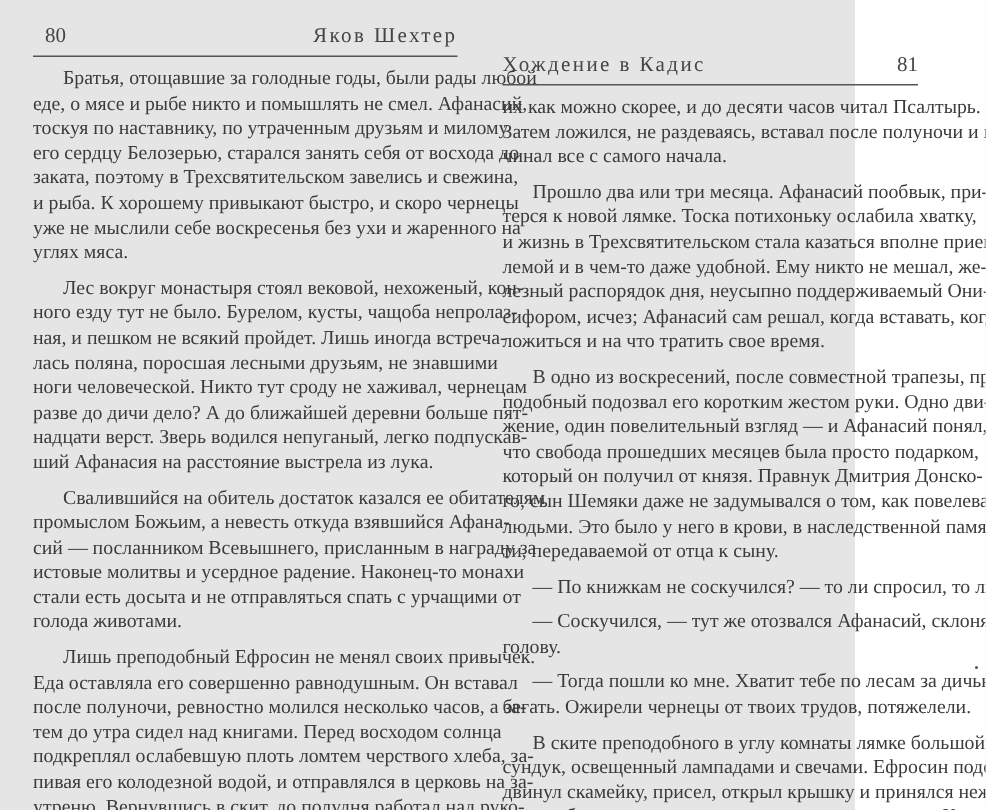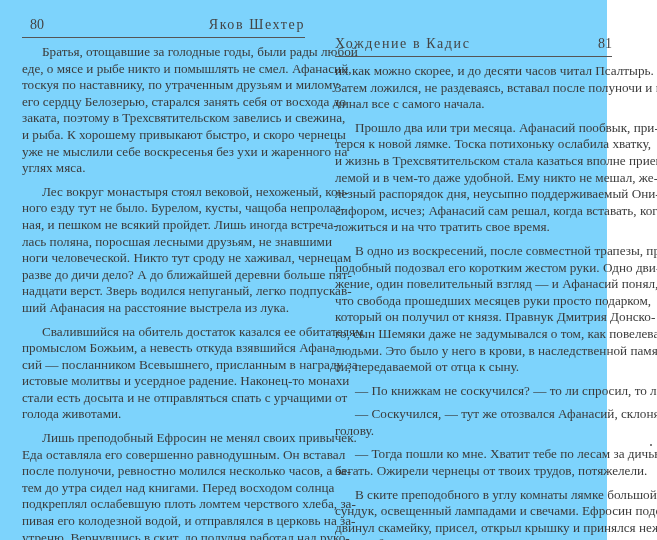--- a/index.html
+++ b/index.html
@@ -11,22 +11,23 @@
       width: 657px;
       height: 540px;
       position: relative;
       overflow: hidden;
       font-family: "DejaVu Serif", "Liberation Serif", serif;
       color: #3a3a3a;
     }
     .spread {
       position: absolute;
       left: 0; top: 0;
-      width: 607px; height: 540px;
-      background: #7dd3fc;
+      width: 550px; height: 540px;
+      background: #e5e5e5;
+      padding-left: 20px;
     }
     .page {
       position: absolute;
       top: 0;
       height: 540px;
     }
     .page-left { left: 22px; width: 283px; }
     .page-right { left: 335px; width: 277px; margin-top: 19px; }
     .running-head {
       position: absolute;
@@ -173,21 +174,21 @@
           <span class="ln">лемой и в чем-то даже удобной. Ему никто не мешал, же-</span>
           <span class="ln">лезный распорядок дня, неусыпно поддерживаемый Они-</span>
           <span class="ln">сифором, исчез; Афанасий сам решал, когда вставать, когда</span>
           <span class="ln last">ложиться и на что тратить свое время.</span>
         </div>
         <div class="gap"></div>
         <div class="para">
           <span class="ln first">В одно из воскресений, после совместной трапезы, пре-</span>
           <span class="ln">подобный подозвал его коротким жестом руки. Одно дви-</span>
           <span class="ln">жение, один повелительный взгляд — и Афанасий понял,</span>
-          <span class="ln">что свобода прошедших месяцев руки просто подарком,</span>
+          <span class="ln">что свобода прошедших месяцев была просто подарком,</span>
           <span class="ln">который он получил от князя. Правнук Дмитрия Донско-</span>
           <span class="ln">го, сын Шемяки даже не задумывался о том, как повелевать</span>
           <span class="ln">людьми. Это было у него в крови, в наследственной памя-</span>
           <span class="ln last">ти, передаваемой от отца к сыну.</span>
         </div>
         <div class="gap"></div>
         <div class="para">
           <span class="ln first">— По книжкам не соскучился? — то ли спросил, то ли</span>
         </div>
         <div class="gap"></div>

